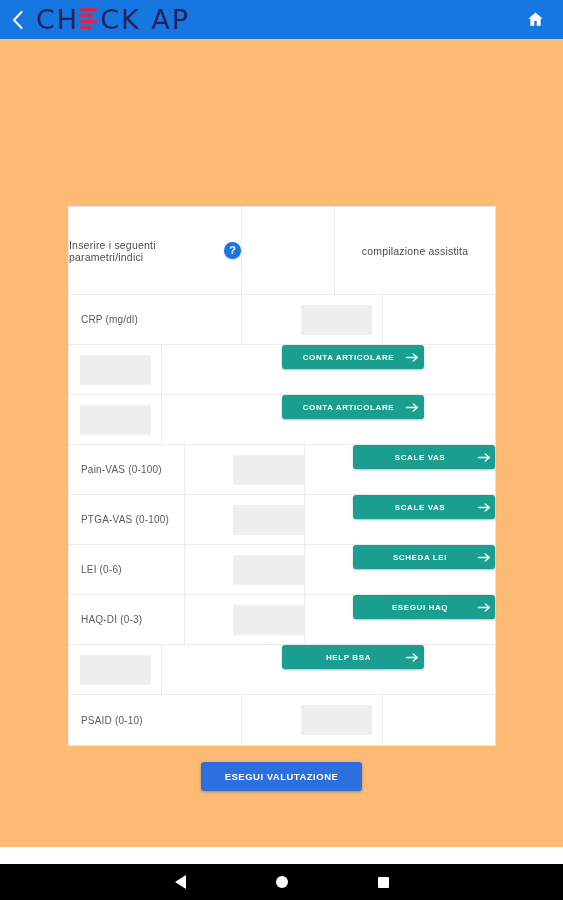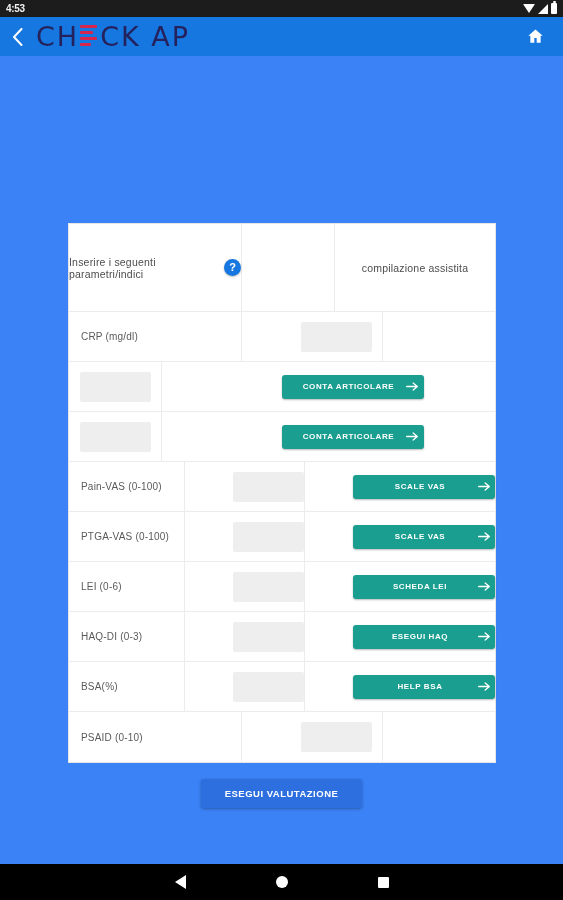--- a/index.html
+++ b/index.html
@@ -49,33 +49,33 @@
   .logo-e i:nth-child(1){ top:4px;  width:17px; }
   .logo-e i:nth-child(2){ top:10px; width:13px; }
   .logo-e i:nth-child(3){ top:16px; width:17px; }
   .logo-e i:nth-child(4){ top:22px; width:11px; }
   .home-btn {
     position:absolute; right:8px; top:0; height:39px; width:40px;
     display:flex; align-items:center; justify-content:center;
   }
 
   
-  .content { position:relative; height: 808px; background:#3b82f6; }
+  .content { position:relative; height: 808px; background:#fdba74; }
 
   .table-wrap {
     position:absolute; left:68px; top:167px; width:428px;
     border:1px solid #e6e6e6; background:#fff;
   }
   .trow { display:flex; border-bottom:1px solid #ececec; }
   .trow:last-child { border-bottom:none; }
   .thead { height:88px; }
   .thead .c1, .thead .c3 { display:flex; align-items:center; justify-content:center; }
   .c1 { width:173px; border-right:1px solid #ececec; display:flex; align-items:center; padding-left:12px; }
   .c2 { width:93px; border-right:1px solid #ececec; display:flex; align-items:center; justify-content:center; }
-  .c3 { flex:1; display:flex; align-items:center; justify-content:center; }
+  .c3 { flex:1; display:flex; justify-content:center; }
   .thead .c1 { padding-left:0; }
 
   .hdr-label {
     font-size:10.5px; color:#4c4c4c; letter-spacing:.2px;
   }
   .hdr-inner { display:flex; align-items:center; gap:7px; }
   .help-icon {
     width:17px; height:17px; border-radius:50%; background:#1777e0;
     color:#fff; font-size:11px; font-weight:bold; line-height:17px;
     text-align:center; flex:none;
@@ -113,28 +113,20 @@
   }
   .nav-back { width:0;height:0;border-top:7px solid transparent;border-bottom:7px solid transparent;border-right:11px solid #ffffff; }
   .nav-home { width:12px;height:12px;border-radius:50%;background:#ffffff; }
   .nav-recent { width:11px;height:11px;background:#ffffff;border-radius:1px; }
 </style>
 </head>
 <body>
 
 <div class="phone">
 
-  <div class="statusbar">
-    <div class="status-time">4:53</div>
-    <div class="status-icons">
-      <span class="ic-wifi"></span>
-      <span class="ic-signal"></span>
-      <span class="ic-batt"></span>
-    </div>
-  </div>
 
   <div class="appbar">
     <div class="back-btn">
       <svg width="11" height="18" viewBox="0 0 11 18">
         <path d="M9.5 1 L2 9 L9.5 17" fill="none" stroke="#ffffff" stroke-width="2" stroke-linecap="round" stroke-linejoin="round"></path>
       </svg>
     </div>
     <div class="logo">
       <span class="logo-txt">CH</span>
       <span class="logo-e">
@@ -281,23 +273,20 @@
             <span class="arrow">
               <svg width="13" height="11" viewBox="0 0 20 16">
                   <path d="M1 8 h15 M11 2.5 L17.5 8 L11 13.5" fill="none" stroke="#ffffff" stroke-width="2" stroke-linecap="round" stroke-linejoin="round"></path>
                 </svg>
             </span>
           </button>
         </div>
       </div>
 
       <div class="trow drow">
-        <div class="c1">
-          <span class="row-label">BSA(%)</span>
-        </div>
         <div class="c2">
           <input class="inputbox" type="text" value="" style="">
         </div>
         <div class="c3">
           <button class="act-btn">
             <span class="lbl">HELP BSA</span>
             <span class="arrow">
               <svg width="13" height="11" viewBox="0 0 20 16">
                   <path d="M1 8 h15 M11 2.5 L17.5 8 L11 13.5" fill="none" stroke="#ffffff" stroke-width="2" stroke-linecap="round" stroke-linejoin="round"></path>
                 </svg>

